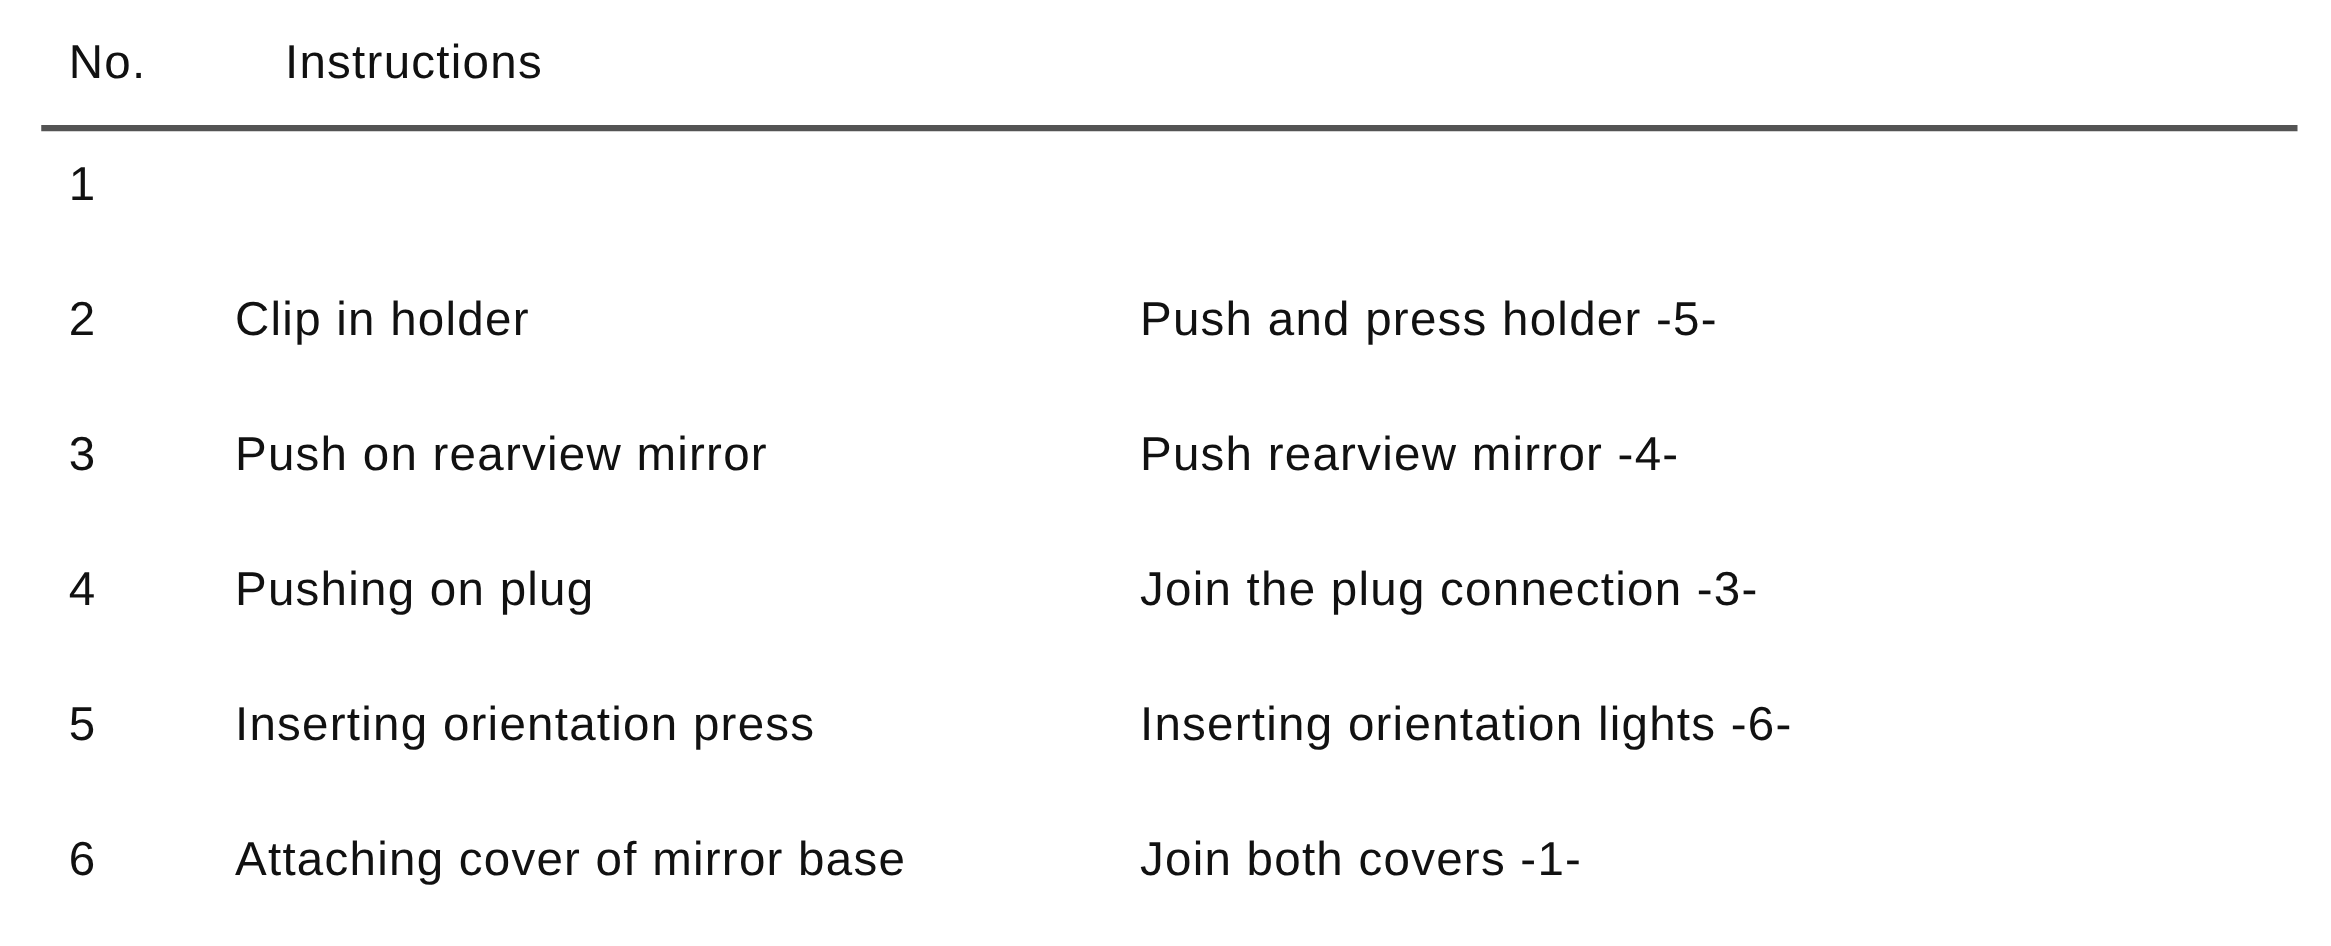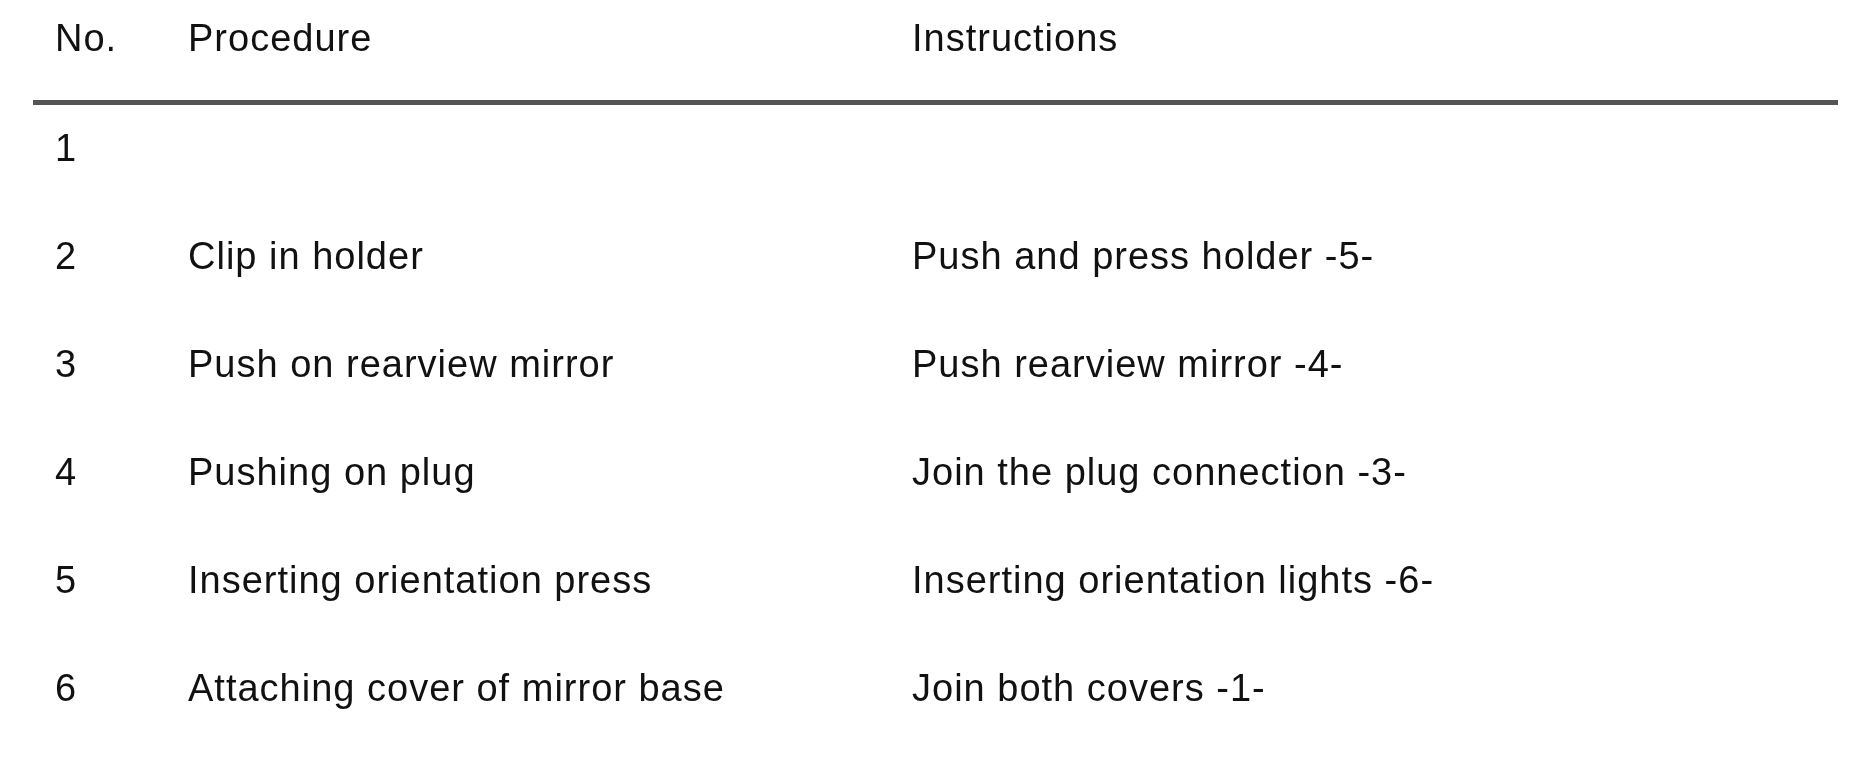--- a/index.html
+++ b/index.html
@@ -17,23 +17,24 @@
     width: 1865px;
     height: 757px;
     background: #ffffff;
   }
   .grid-row {
     display: grid;
     grid-template-columns: 133px 724px 1fr;
     padding-left: 55px;
   }
   .header-row {
-    padding-top: 16px;
+    padding-top: 28px;
     height: 60px;
     line-height: 44px;
+    gap: 40px;
   }
   .header-cell {
     white-space: nowrap;
   }
   .divider-rule {
     margin-top: 40px;
     margin-left: 33px;
     width: 1805px;
     height: 5px;
     background: #545454;
@@ -50,21 +51,20 @@
     line-height: 44px;
   }
 </style>
 </head>
 <body>
 
 <div class="procedure-table">
 
   <div class="grid-row header-row">
     <div class="header-cell">No.</div>
-    <div class="header-cell">Procedure</div>
     <div class="header-cell">Instructions</div>
   </div>
 
   <div class="divider-rule"></div>
 
   <div class="body-rows">
 
     <div class="grid-row table-row">
       <div class="cell">1</div>
     </div>

